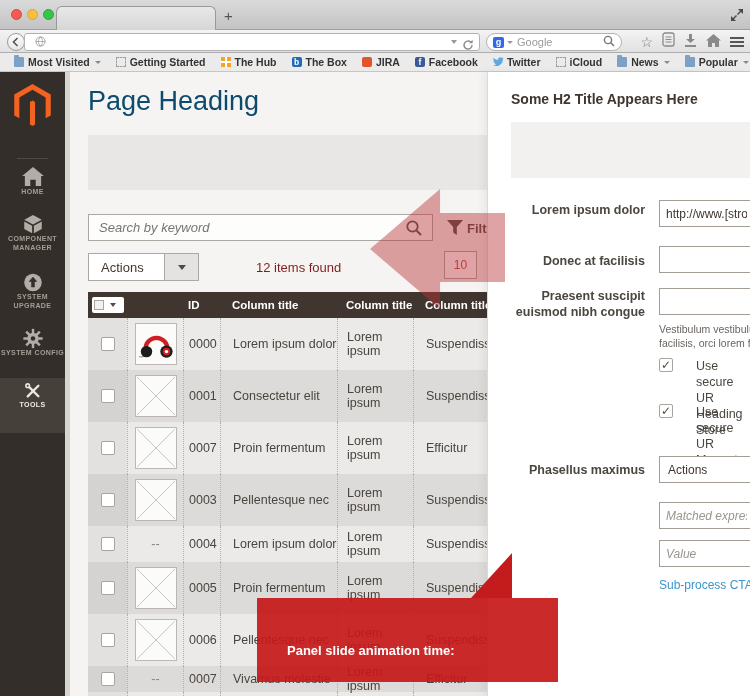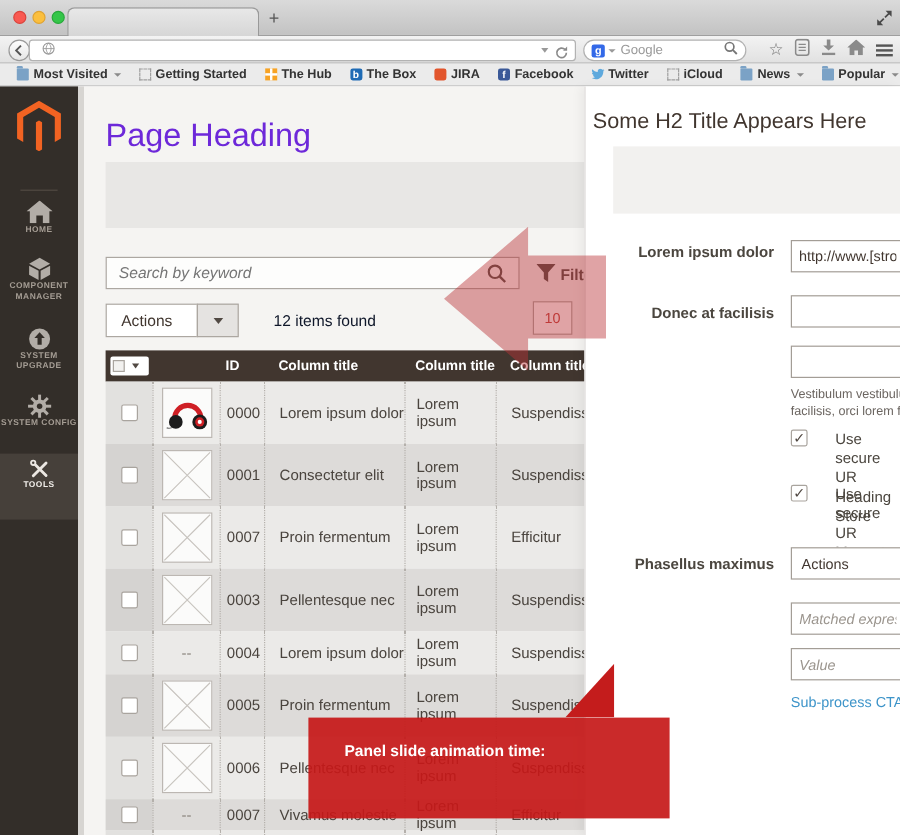--- a/index.html
+++ b/index.html
@@ -53,30 +53,30 @@
   .navitem { left:0; width:65px; text-align:center; color:#a59d94; font-size:7px; font-weight:bold; letter-spacing:.4px; line-height:9px; padding-top:22px; }
   .navitem svg { position:absolute; top:2px; left:50%; transform:translateX(-50%); }
   .navitem.sel { background:#46403a; color:#f0ede9; }
   #nav-home { top:93px; height:40px; }
   #nav-component { top:140px; height:52px; }
   #nav-upgrade { top:198px; height:50px; }
   #nav-config { top:254px; height:50px; }
   #nav-tools { top:306px; height:55px; }
 
   
-  .pagetitle { left:88px; top:26px; font-size:27px; color:#6d28d9; }
+  .pagetitle { left:88px; top:14px; font-size:27px; color:#0c4a6e; }
   .grayband { left:88px; top:63px; width:662px; height:55px; background:#e8e7e5; }
   .searchbox { left:88px; top:142px; width:345px; height:27px; background:#fdfdfc; border:1px solid #aca7a1; font-size:13px; font-style:italic; color:#8f8a84; padding:0 30px 0 10px; font-family:"Liberation Sans", sans-serif; }
   .mag { left:405px; top:147px; }
   .funnel { left:447px; top:148px; }
   .filterslabel { left:467px; top:149px; font-size:13px; font-weight:bold; color:#514943; }
   .actionsbtn { left:88px; top:181px; width:77px; height:28px; background:#fff; border:1px solid #aca7a1; font-size:13px; color:#41362f; display:flex; align-items:center; padding-left:12px; }
   .actionscaret { left:164px; top:181px; width:35px; height:28px; background:#e5e3e1; border:1px solid #aca7a1; display:flex; align-items:center; justify-content:center; }
   .actionscaret i { width:0; height:0; border-left:4px solid transparent; border-right:4px solid transparent; border-top:5px solid #514943; }
-  .itemsfound { left:228px; top:188px; font-size:13px; color:#0f172a;text-align:center; }
+  .itemsfound { left:256px; top:188px; font-size:13px; color:#7f1d1d;text-align:center; }
   .perpage { left:444px; top:179px; width:33px; height:28px; background:#fff; border:1px solid #aca7a1; color:#c3403a; font-size:12px; display:flex; align-items:center; justify-content:center; }
 
   
   .grid { left:88px; top:220px; width:662px; }
   .ghead { display:flex; height:26px; background:#41362f; color:#fff; font-size:11.5px; font-weight:bold; align-items:center; }
   .grow { display:flex; align-items:center; font-size:12.5px; color:#4a443e; }
   .grow.light { background:#ebeae8; }
   .grow.dark { background:#dddbd9; }
   .grow.tall { height:52px; } .grow.short { height:36px; } .grow.tiny { height:26px; }
   .c { height:100%; display:flex; align-items:center; }
@@ -89,38 +89,38 @@
   .grow .c.th, .grow .c.id, .grow .c.c1, .grow .c.c2, .grow .c.c3 { border-left:1px dotted #b4b0ab; }
   .chk { width:14px; height:14px; background:#fff; border:1px solid #a9a49e; border-radius:2px; }
   .hchk { width:32px; height:16px; background:#fff; border-radius:2px; display:flex; align-items:center; }
   .hchk .sq { width:10px; height:10px; border:1px solid #a9a49e; margin-left:2px; background:#f2f1ef; }
   .hchk .hc { width:0; height:0; border-left:3px solid transparent; border-right:3px solid transparent; border-top:4px solid #514943; margin-left:6px; }
   .thumbbox { width:42px; height:42px; background:#fbfbfa; border:1px solid #bcb7b2; display:flex; align-items:center; justify-content:center; }
   .dash { color:#8a847d; }
 
   
   .panel { left:487px; top:0; width:263px; height:624px; background:#fff; border-left:1px solid #dcdad7; box-shadow:-4px 0 8px rgba(0,0,0,0.05); }
-  .ptitle { left:6px; top:19px; font-size:18px; color:#41362f; white-space:nowrap; }
+  .ptitle { left:23px; top:19px; font-size:14px; color:#41362f; white-space:nowrap;font-weight:bold; }
   .pband { left:23px; top:50px; width:240px; height:56px; background:#f2f1ef; }
   .plabel { width:155px; right:105px; text-align:right; font-size:12.5px; font-weight:bold; color:#4b463f; line-height:16px; }
   .pinput { left:171px; width:95px; height:27px; border:1px solid #a39d96; background:#fff; font-size:12px; color:#41362f; padding:0 6px; font-family:"Liberation Sans", sans-serif; }
   .pinput::placeholder { font-style:italic; color:#9b958e; }
   .phelper { left:171px; font-size:10.5px; color:#6b6560; line-height:14px; white-space:nowrap; }
   .pselect { left:171px; width:95px; height:27px; border:1px solid #a39d96; background:#fff; font-size:12px; color:#41362f; display:flex; align-items:center; padding-left:8px; }
   .pcheckrow { left:171px; display:flex; gap:23px; font-size:12.5px; color:#4b463f; line-height:16px; }
   .pchk { width:14px; height:14px; border:1px solid #a9a49e; border-radius:2px; background:#fff; flex:0 0 auto; position:relative; }
   .pchk::after { content:"✓"; position:absolute; left:1px; top:-2px; font-size:12px; color:#514943; font-family:"DejaVu Sans", sans-serif; }
   .plink { left:171px; font-size:12px; color:#3d94c9; white-space:nowrap; }
 
   
   .pinkarrow { left:370px; top:117px; width:135px; height:120px; background:rgba(186,50,56,0.45);
     clip-path:polygon(0 50%, 51.9% 0, 51.9% 20%, 100% 20%, 100% 77.5%, 51.9% 77.5%, 51.9% 100%); }
   .redtri { left:471px; top:481px; width:41px; height:45px; background:#c41c1c; clip-path:polygon(100% 0, 100% 100%, 0 100%); }
   .redbox { left:257px; top:526px; width:301px; height:84px; background:rgba(198,24,24,0.92); padding:20px 0 0 30px; color:#fff; }
-  .redbox .b1 { font-size:13px; font-weight:bold; }
+  .redbox .b1 { font-size:13px; font-weight:bold;margin-top:25px; }
   .redbox .b2 { font-size:13px; font-family:"DejaVu Sans Mono", monospace; letter-spacing:1px; margin-top:7px; }
 </style>
 </head>
 <body>
 
 <div class="stage">
 
   <div class="abs titlebar">
     <div class="abs tl red"></div>
     <div class="abs tl yellow"></div>
@@ -491,20 +491,21 @@
     <div class="abs panel">
       <div class="abs ptitle">Some H2 Title Appears Here</div>
       <div class="abs pband"></div>
 
       <div class="abs plabel" style="top:130px">Lorem ipsum dolor</div>
       <input class="abs pinput" style="top: 128px;" value="http://www.[stron">
 
       <div class="abs plabel" style="top:181px">Donec at facilisis</div>
       <input class="abs pinput" style="top: 174px;">
 
+      <div class="abs plabel" style="top:216px">Praesent suscipit euismod nibh congue</div>
       <input class="abs pinput" style="top: 216px;">
       <div class="abs phelper" style="top:250px">
         <div>Vestibulum vestibulum</div>
         <div>facilisis, orci lorem frin</div>
       </div>
 
       <div class="abs pcheckrow" style="top:286px">
         <span class="pchk"></span>
         <span>
             <div>Use secure UR</div>

